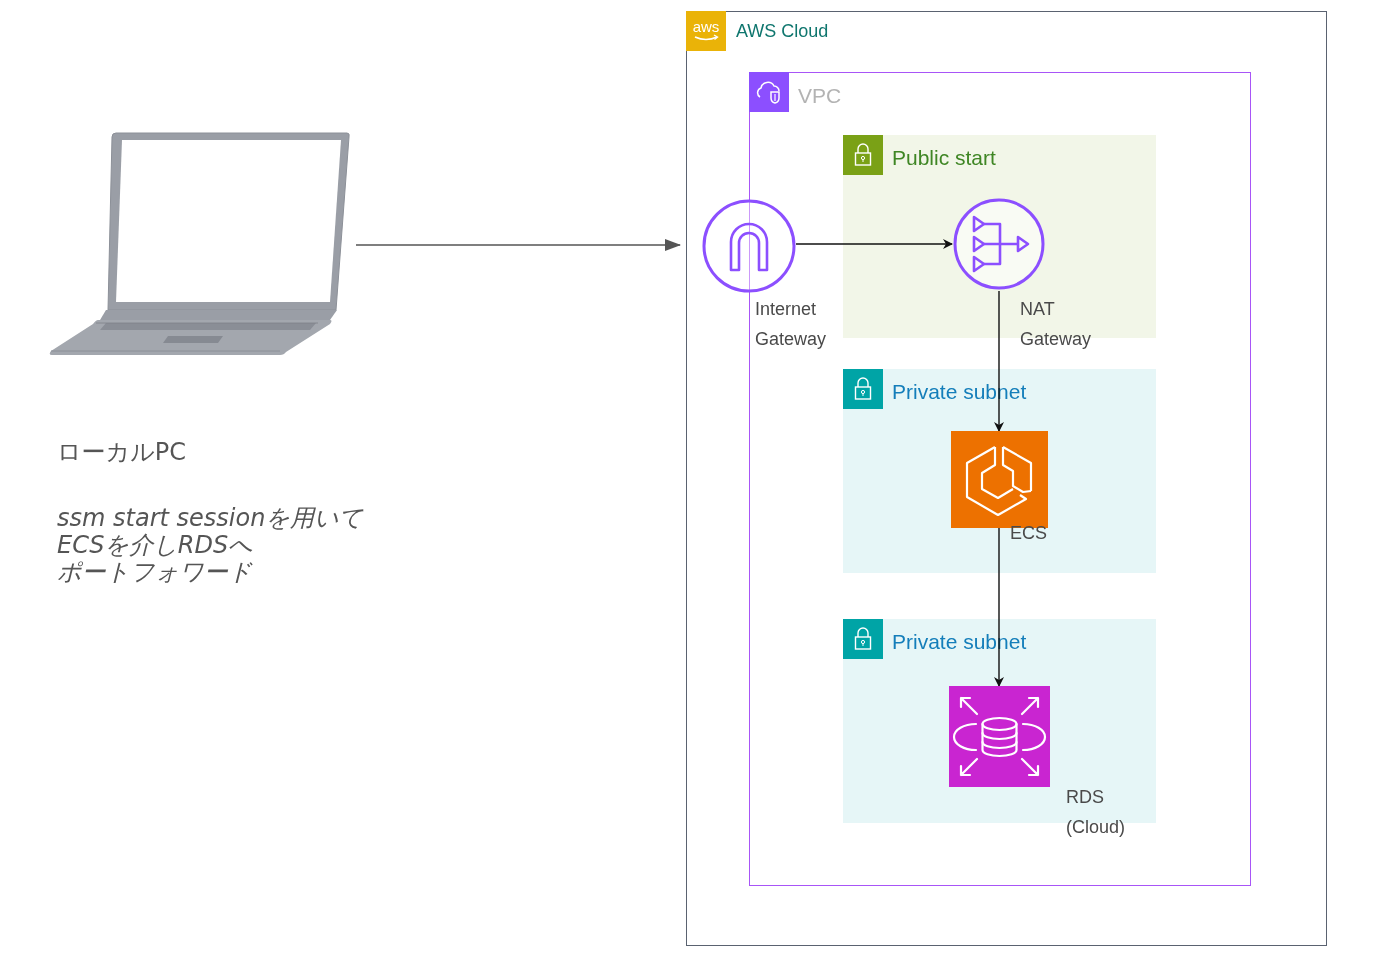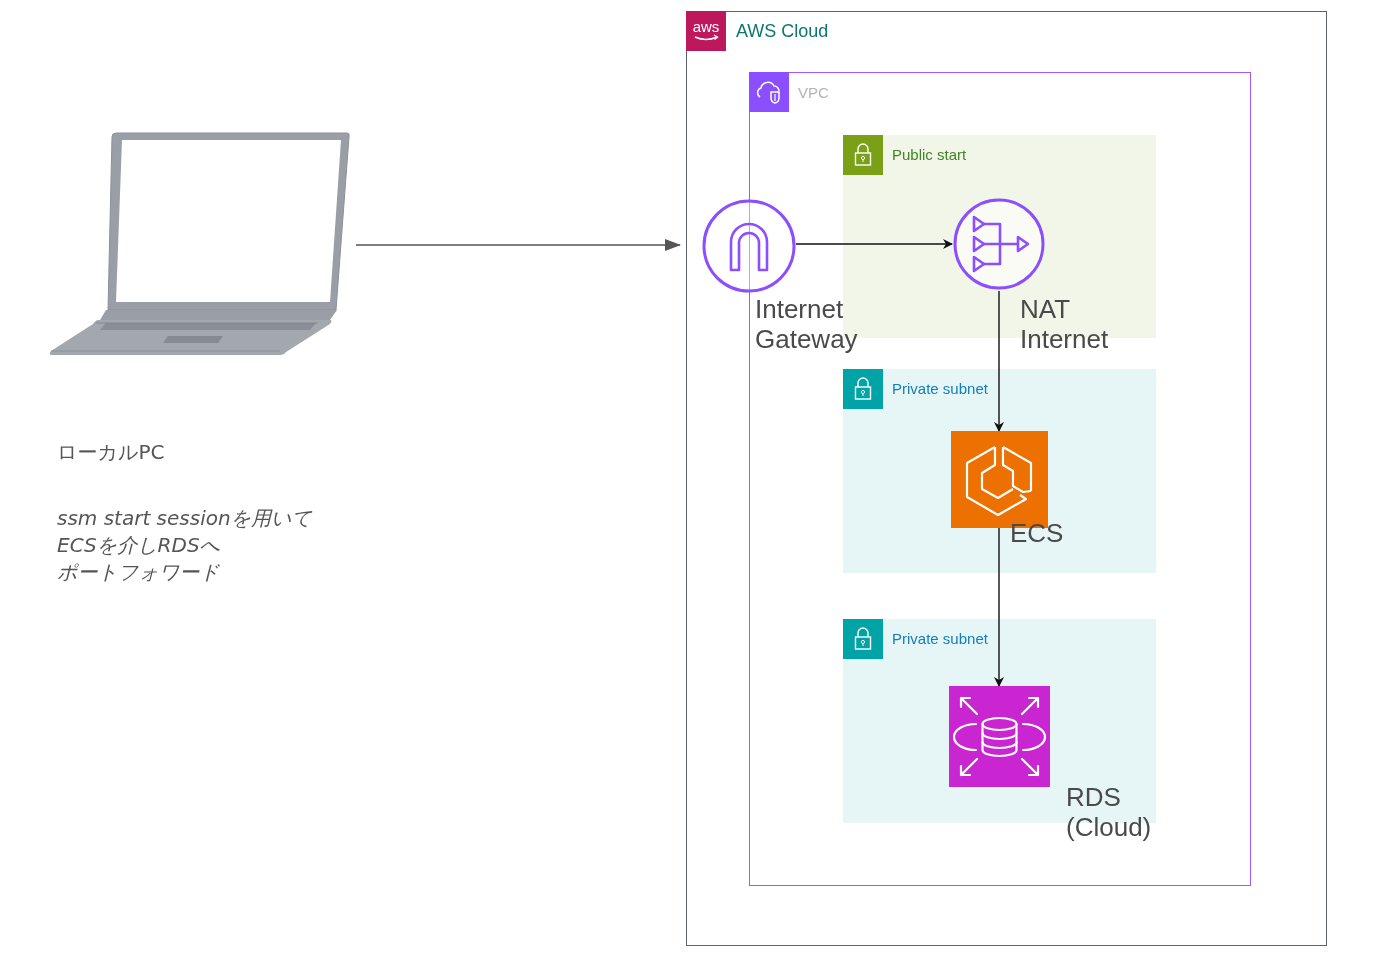--- a/index.html
+++ b/index.html
@@ -1,28 +1,28 @@
 <!DOCTYPE html>
 <html><head>
 <meta charset="utf-8">
 <style>
   html, body { margin:0; padding:0; background:#ffffff; }
   body { width:1400px; height:965px; position:relative; overflow:hidden;
          font-family:"Liberation Sans", sans-serif; }
   .abs { position:absolute; }
   .txt { color:#4d4d4d; font-family:"Liberation Sans", "DejaVu Sans", sans-serif; }
-  .group-label { font-size:15px; white-space:nowrap; }
-  .node-label { font-size:26px; line-height:30px; color:#4a4a4a; white-space:pre-line; }
-  .pc-text { font-size:20px; line-height:27px; color:#555; white-space:pre-line; font-family:"DejaVu Sans", sans-serif; }
+  .group-label { font-size:21px; white-space:nowrap; }
+  .node-label { font-size:18px; line-height:30px; color:#4a4a4a; white-space:pre-line; }
+  .pc-text { font-size:24px; line-height:27px; color:#555; white-space:pre-line; font-family:"DejaVu Sans", sans-serif; }
 </style>
 </head>
 <body>
 
 <div class="abs" style="left:686px;top:11px;width:641px;height:935px;border:1.5px solid #5a6270;box-sizing:border-box;"></div>
-<div class="abs" style="left:686px;top:11px;width:40px;height:40px;background:#be185d;">
+<div class="abs" style="left:686px;top:11px;width:40px;height:40px;background:#eab308;">
   <svg width="40" height="40" viewBox="0 0 40 40">
     <text x="20" y="21" text-anchor="middle" font-family="Liberation Sans, sans-serif" font-size="15" fill="#fff">aws</text>
     <path d="M9 26 Q20 31 31 26" stroke="#fff" stroke-width="1.6" fill="none"></path>
     <path d="M28 24 L31.5 26 L28.5 28.5" stroke="#fff" stroke-width="1.4" fill="none"></path>
   </svg>
 </div>
 <div class="abs txt group-label" style="left:736px;top:21px;color:#0f766e;font-size:18px;">AWS Cloud</div>
 
 <div class="abs" style="left:749px;top:72px;width:502px;height:814px;border:1.5px solid #a855f7;box-sizing:border-box;"></div>
 <div class="abs" style="left:749px;top:72px;width:40px;height:40px;background:#8c4fff;">
@@ -116,21 +116,21 @@
       <path d="M22 20 L32 27 L22 34 Z"></path>
       <path d="M22 40 L32 47 L22 54 Z"></path>
       <path d="M22 60 L32 67 L22 74 Z"></path>
       <path d="M32 27 H48 V67 H32"></path>
       <path d="M32 47 H66"></path>
       <path d="M66 40 L76 47 L66 54 Z"></path>
     </g>
   </svg>
 </div>
 <div class="abs node-label" style="left:1020px;top:294px;">NAT
-Internet</div>
+Gateway</div>
 
 <div class="abs" style="left:951px;top:431px;width:97px;height:97px;background:#ed7100;">
   <svg width="97" height="97" viewBox="0 0 97 97">
     <g fill="none" stroke="#fff" stroke-width="2.2" stroke-linejoin="round">
       <path d="M44 16 L16 32 L16 66 L47 84 L75 68 L69 64"></path>
       <path d="M52 16 L80 32 L80 60"></path>
       <path d="M52 16 L52 34 L62 40 L62 55 L72 61 L80 60"></path>
       <path d="M44 16 L44 34 L31 42 L31 58 L47 67 L62 58"></path>
     </g>
   </svg>

